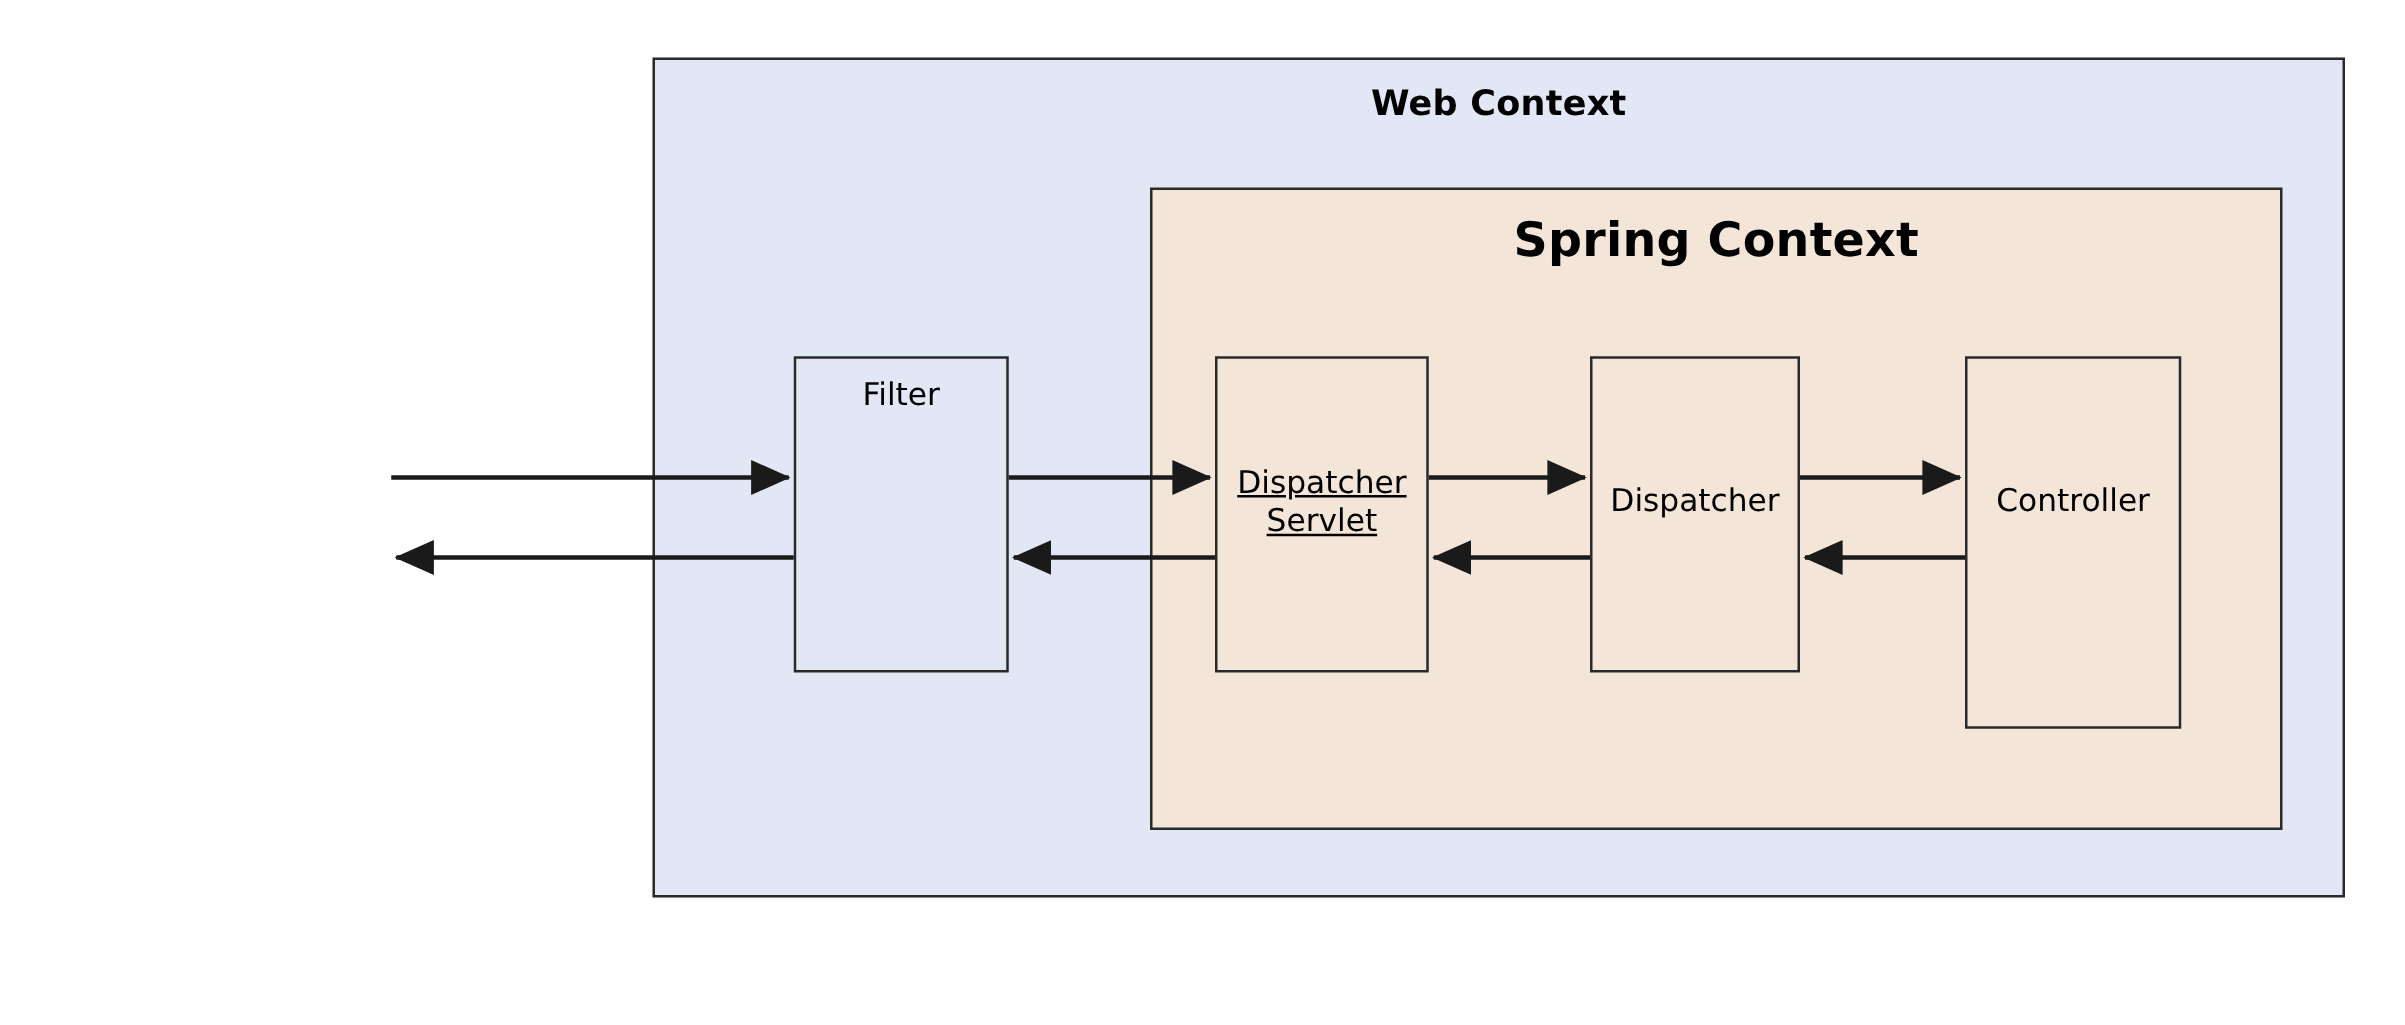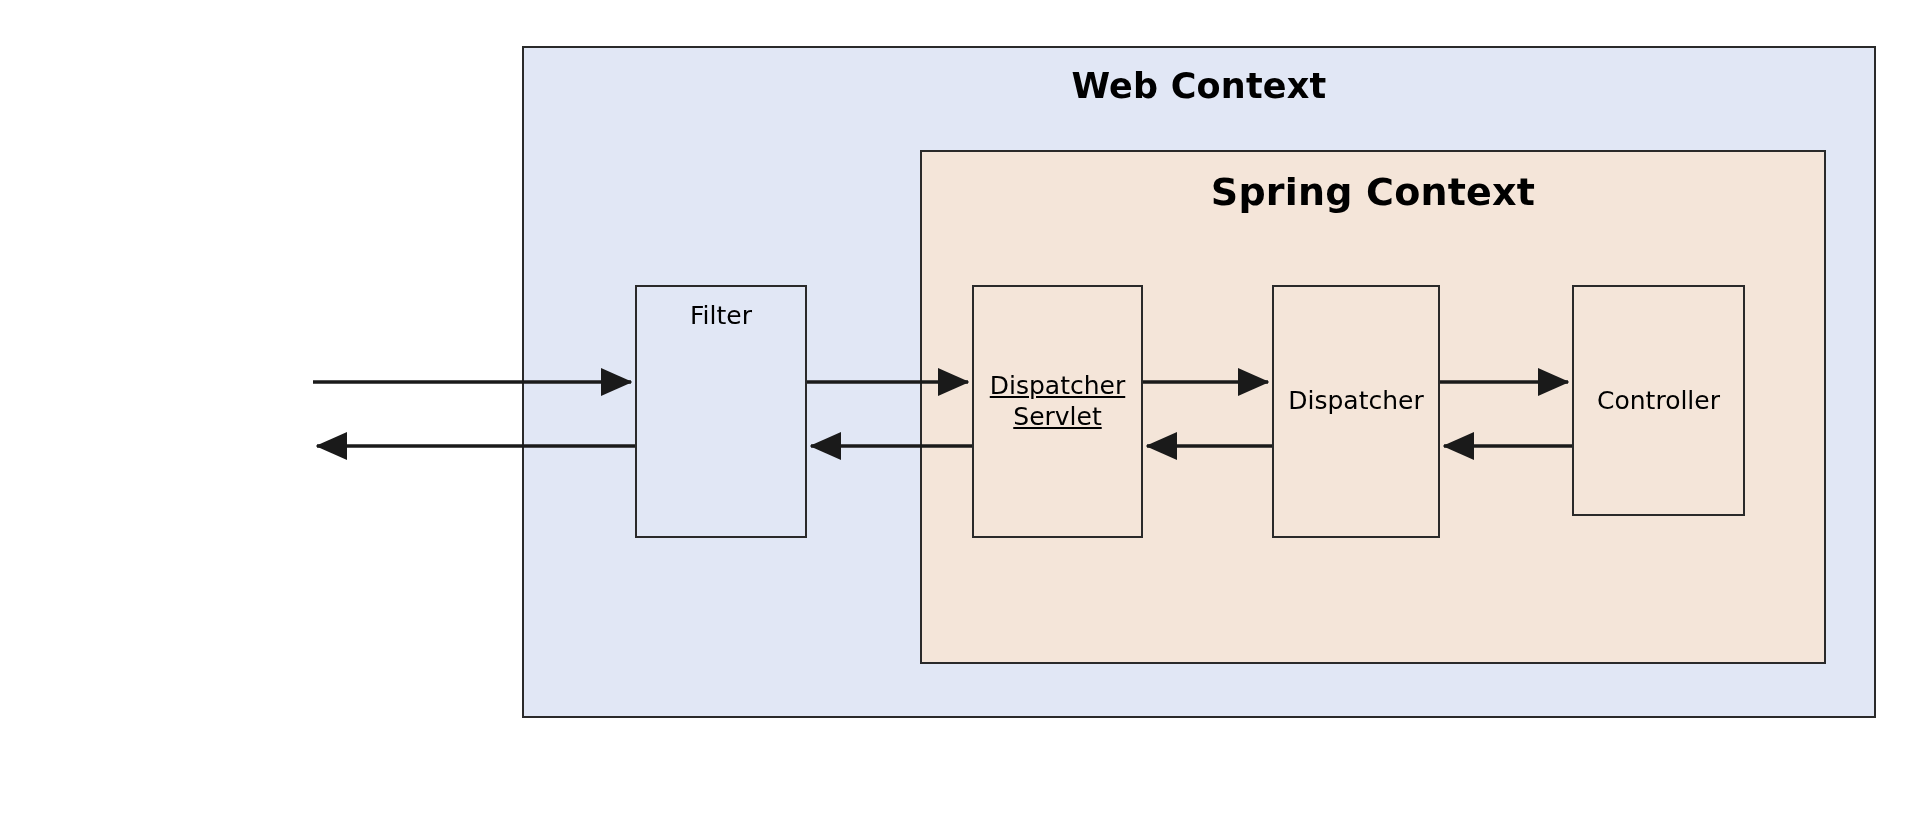--- a/index.html
+++ b/index.html
@@ -41,21 +41,21 @@
   }
 
   #web-context {
     left: 522px;
     top: 46px;
     width: 1354px;
     height: 672px;
     background: #e1e7f5;
   }
   #web-context .container-title {
-    font-size: 35px;
+    font-size: 28px;
     margin-top: 18px;
     
   }
 
   #spring-context {
     left: 920px;
     top: 150px;
     width: 906px;
     height: 514px;
     background: #f4e5d9;
@@ -122,21 +122,21 @@
     background: #f4e5d9;
   }
   #interceptor .node-label {
     margin-top: 99px;
   }
 
   #controller {
     left: 1572px;
     top: 285px;
     width: 173px;
-    height: 231px;
+    height: 298px;
     background: #f4e5d9;
   }
   #controller .node-label {
     margin-top: 99px;
   }
 
   
   #arrow-layer {
     position: absolute;
     left: 0;

